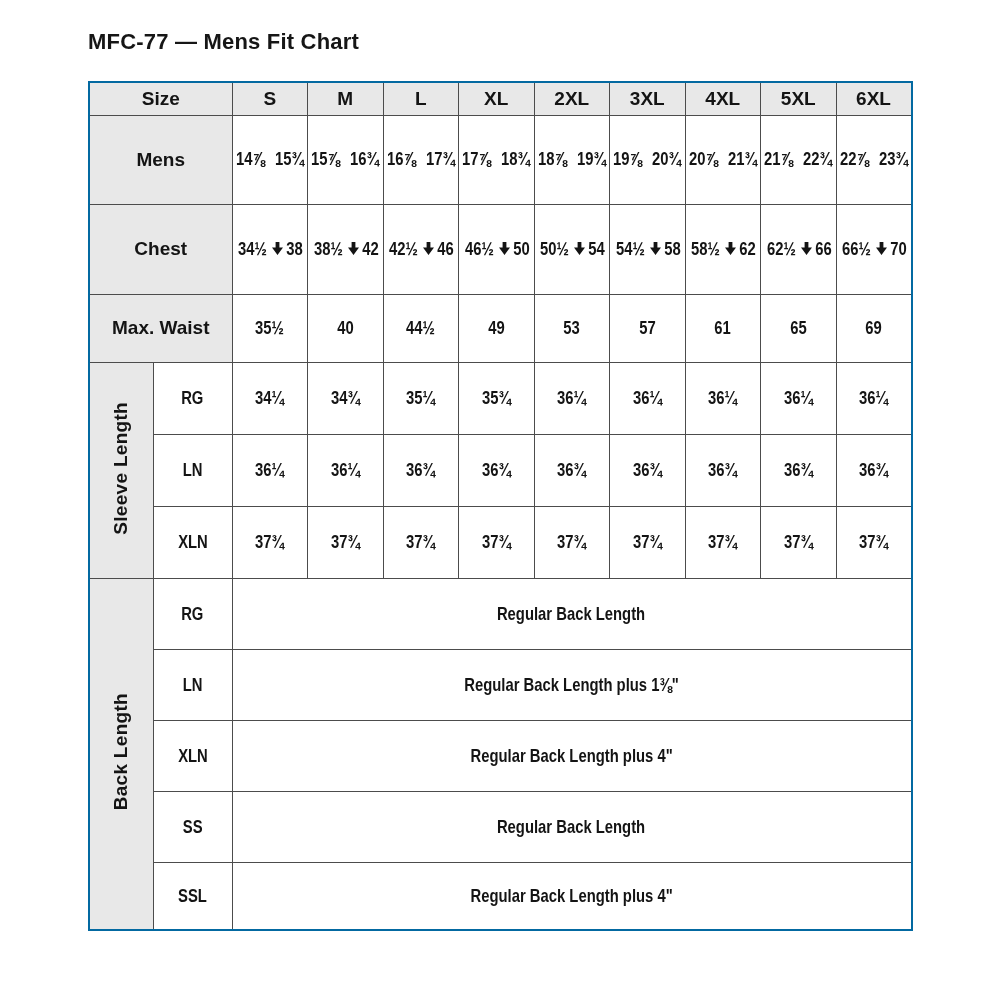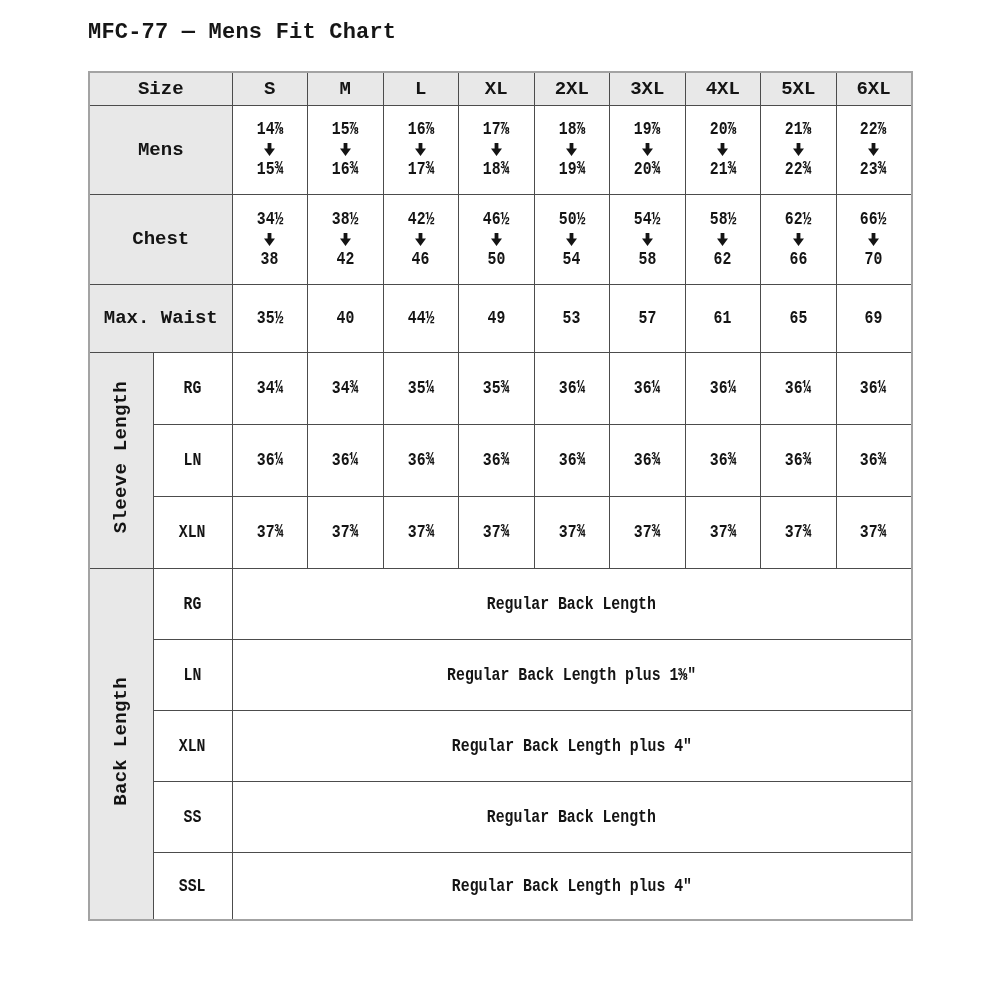--- a/index.html
+++ b/index.html
@@ -7,36 +7,35 @@
     padding: 0;
     background: #ffffff;
     font-family: "Liberation Sans", sans-serif;
     color: #141414;
   }
   .page {
     position: relative;
     width: 1000px;
     height: 1000px;
     box-sizing: border-box;
-    padding: 20px 0 0 88px;
+    padding: 29px 0 0 88px;
     background: #ffffff;
-    font-family: Liberation Mono, monospace;
   }
   .title {
     font-size: 22px;
     font-weight: 700;
     margin: 0 0 26px 0;
     letter-spacing: 0.2px;
     color: #161616;
   }
   table.fit {
     border-collapse: collapse;
     table-layout: fixed;
     width: 824px;
-    border: 2px solid #a3a3a3;
+    border: 2px solid #0369a1;
   }
   table.fit th, table.fit td {
     border: 1.5px solid #4c4c4c;
     padding: 0;
     text-align: center;
     vertical-align: middle;
     font-weight: 700;
     background: #ffffff;
   }
   .shade { background: #e8e8e8 !important; }
@@ -44,21 +43,21 @@
   .num {
     display: inline-block;
     font-weight: 700;
     font-size: 19px;
     white-space: nowrap;
     transform: scaleX(0.78);
     letter-spacing: 0px;
   }
   .range {
     display: flex;
-    flex-direction: column;
+    flex-direction: row;
     align-items: center;
     justify-content: center;
     line-height: 1.08;
     gap: 1px;
   }
   .arr { display: block; margin: 2px 0; }
   .vlabel {
     display: inline-block;
     writing-mode: vertical-rl;
     transform: rotate(180deg);

